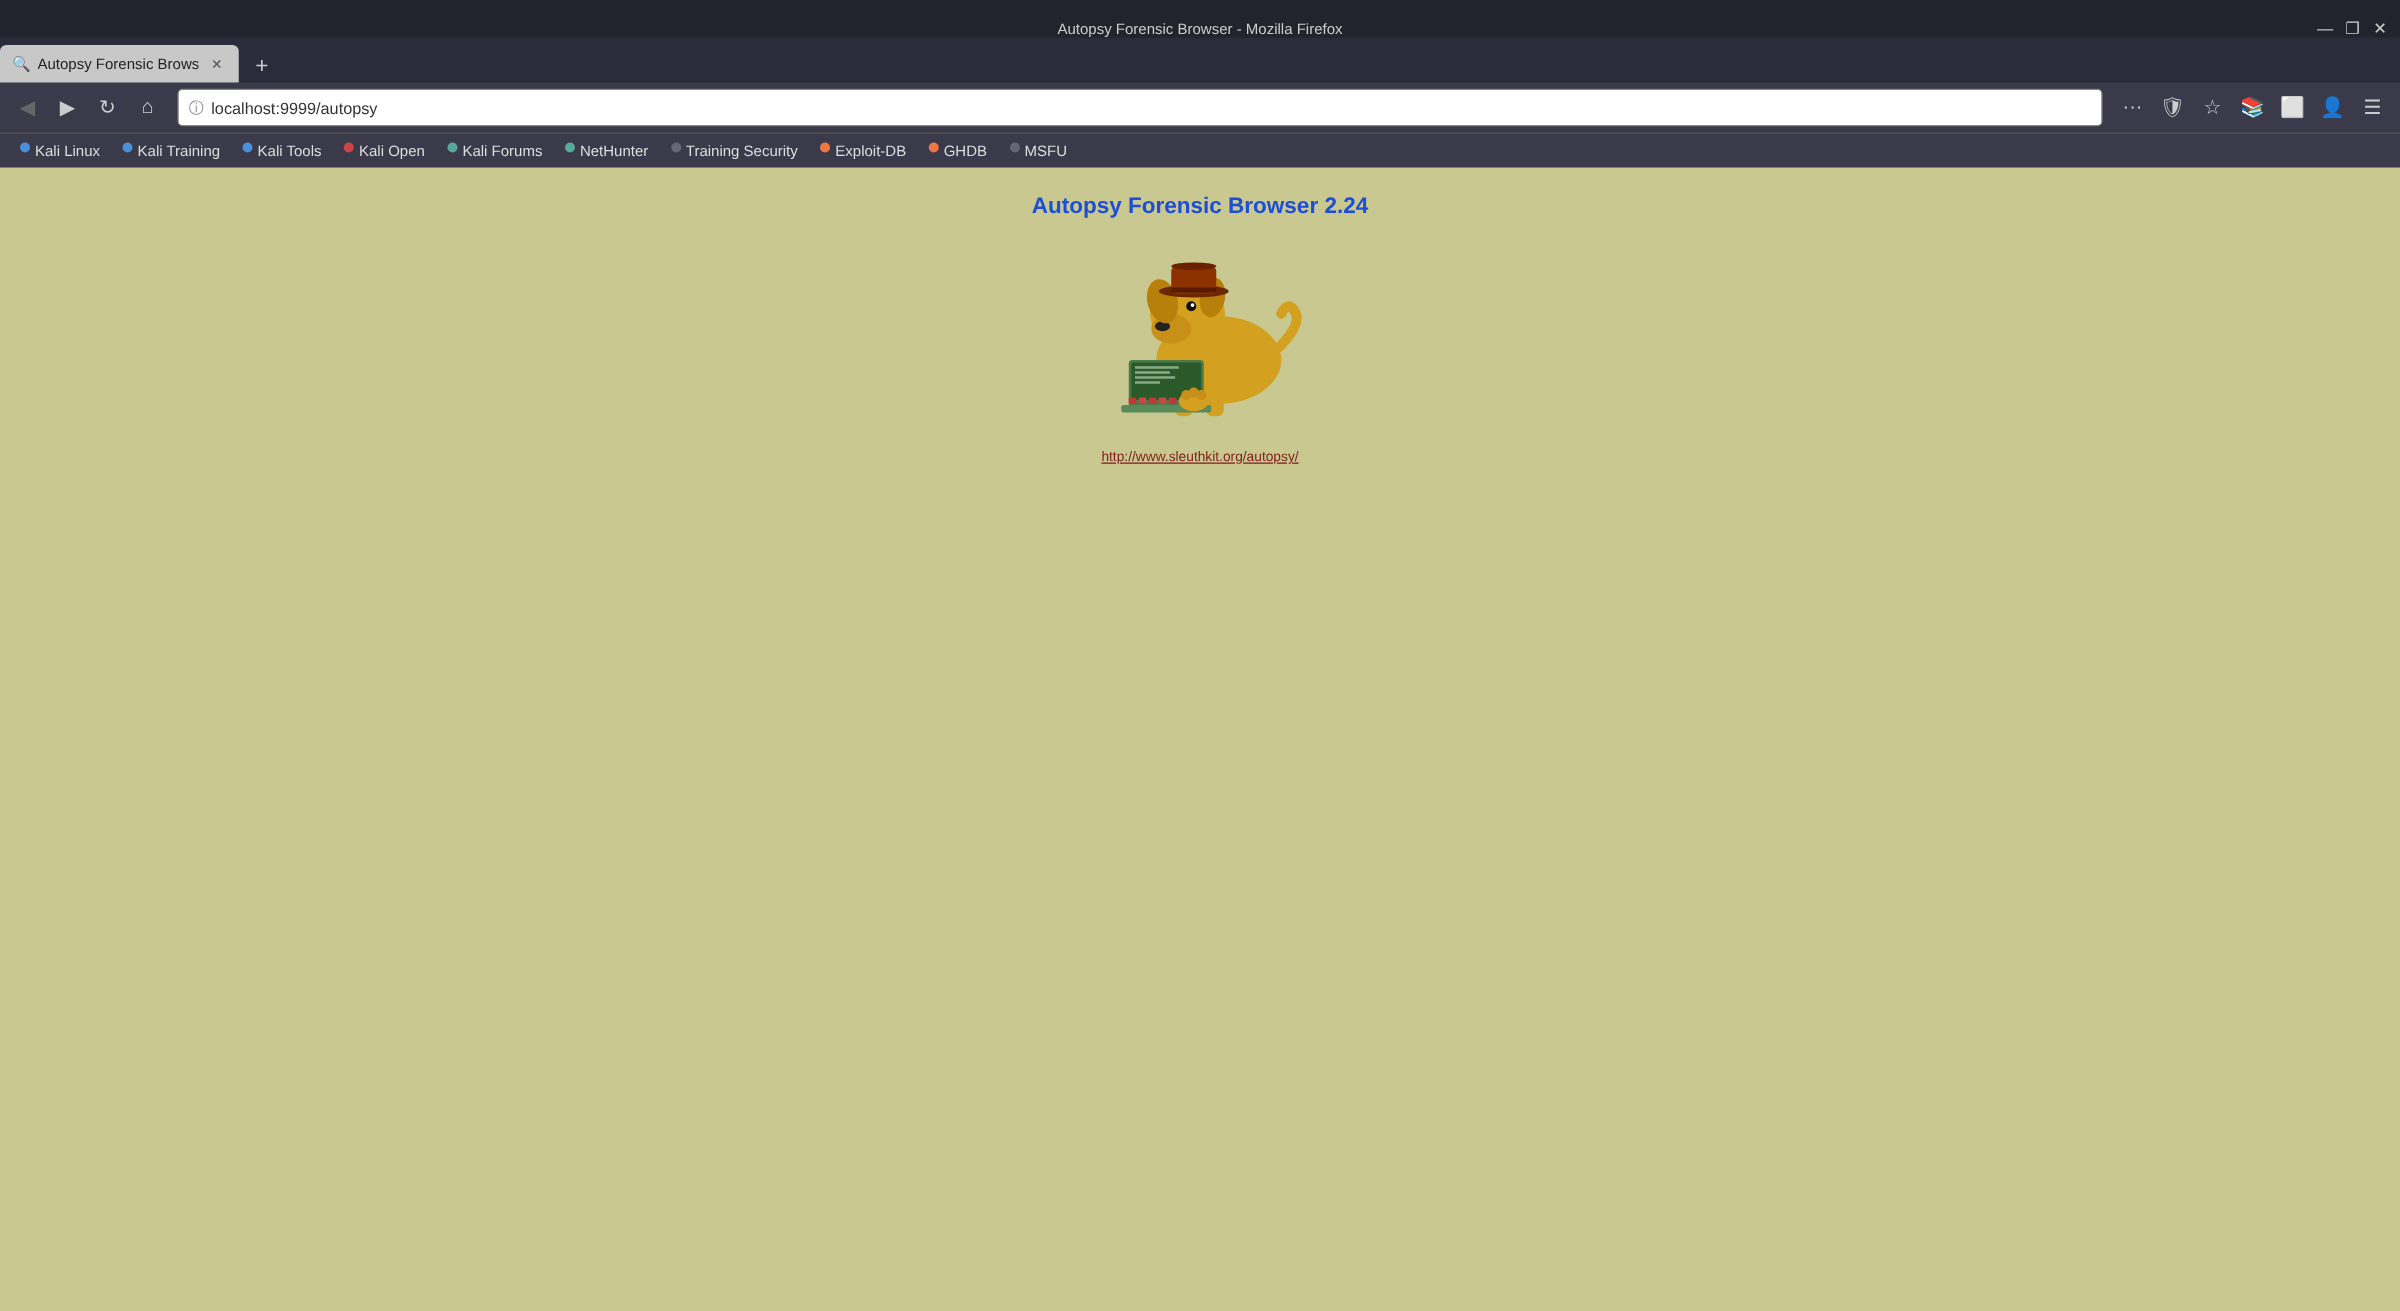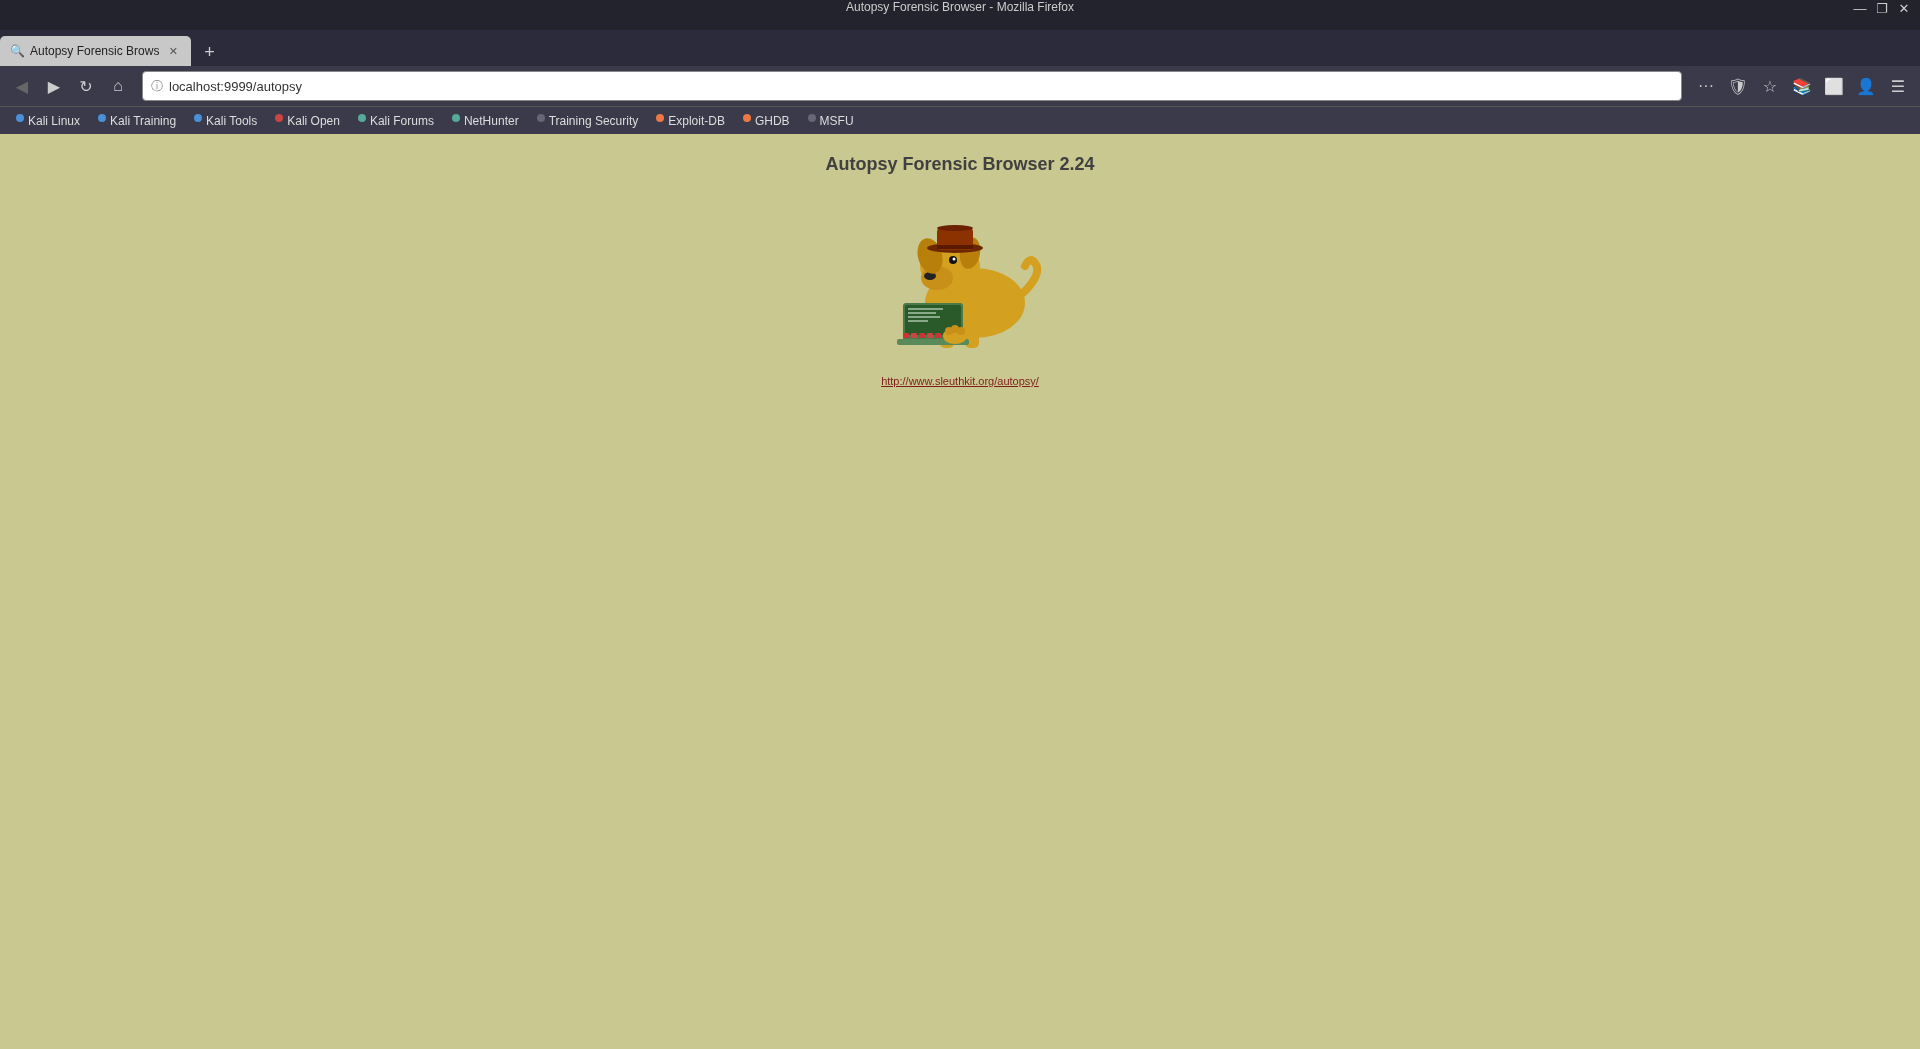--- a/index.html
+++ b/index.html
@@ -3,21 +3,21 @@
   <meta charset="utf-8">
   <style>
     * { margin: 0; padding: 0; box-sizing: border-box; }
     body { font-family: Arial, sans-serif; background: #2b2b2b; width: 1920px; height: 1049px; overflow: hidden; }
 
     
     .title-bar {
       background: #1a1a2e;
       height: 30px;
       display: flex;
-      align-items: flex-start;
+      align-items: flex-end;
       justify-content: center;
       position: relative;
       background: #23232e;
     }
     .title-bar-text {
       color: #ccc;
       font-size: 12px;
     }
     .title-bar-controls {
       position: absolute;
@@ -213,22 +213,22 @@
     .page-main {
       display: flex;
       flex-direction: column;
       align-items: center;
       padding-top: 20px;
     }
 
     .app-title {
       font-size: 18px;
       font-weight: bold;
-      color: #404040;
-      margin-bottom: 20px;
+      color: #1d4ed8;
+      margin-bottom: 5px;
     }
 
     .dog-container {
       width: 180px;
       height: 160px;
       margin-bottom: 20px;
       display: flex;
       align-items: center;
       justify-content: center;
     }

